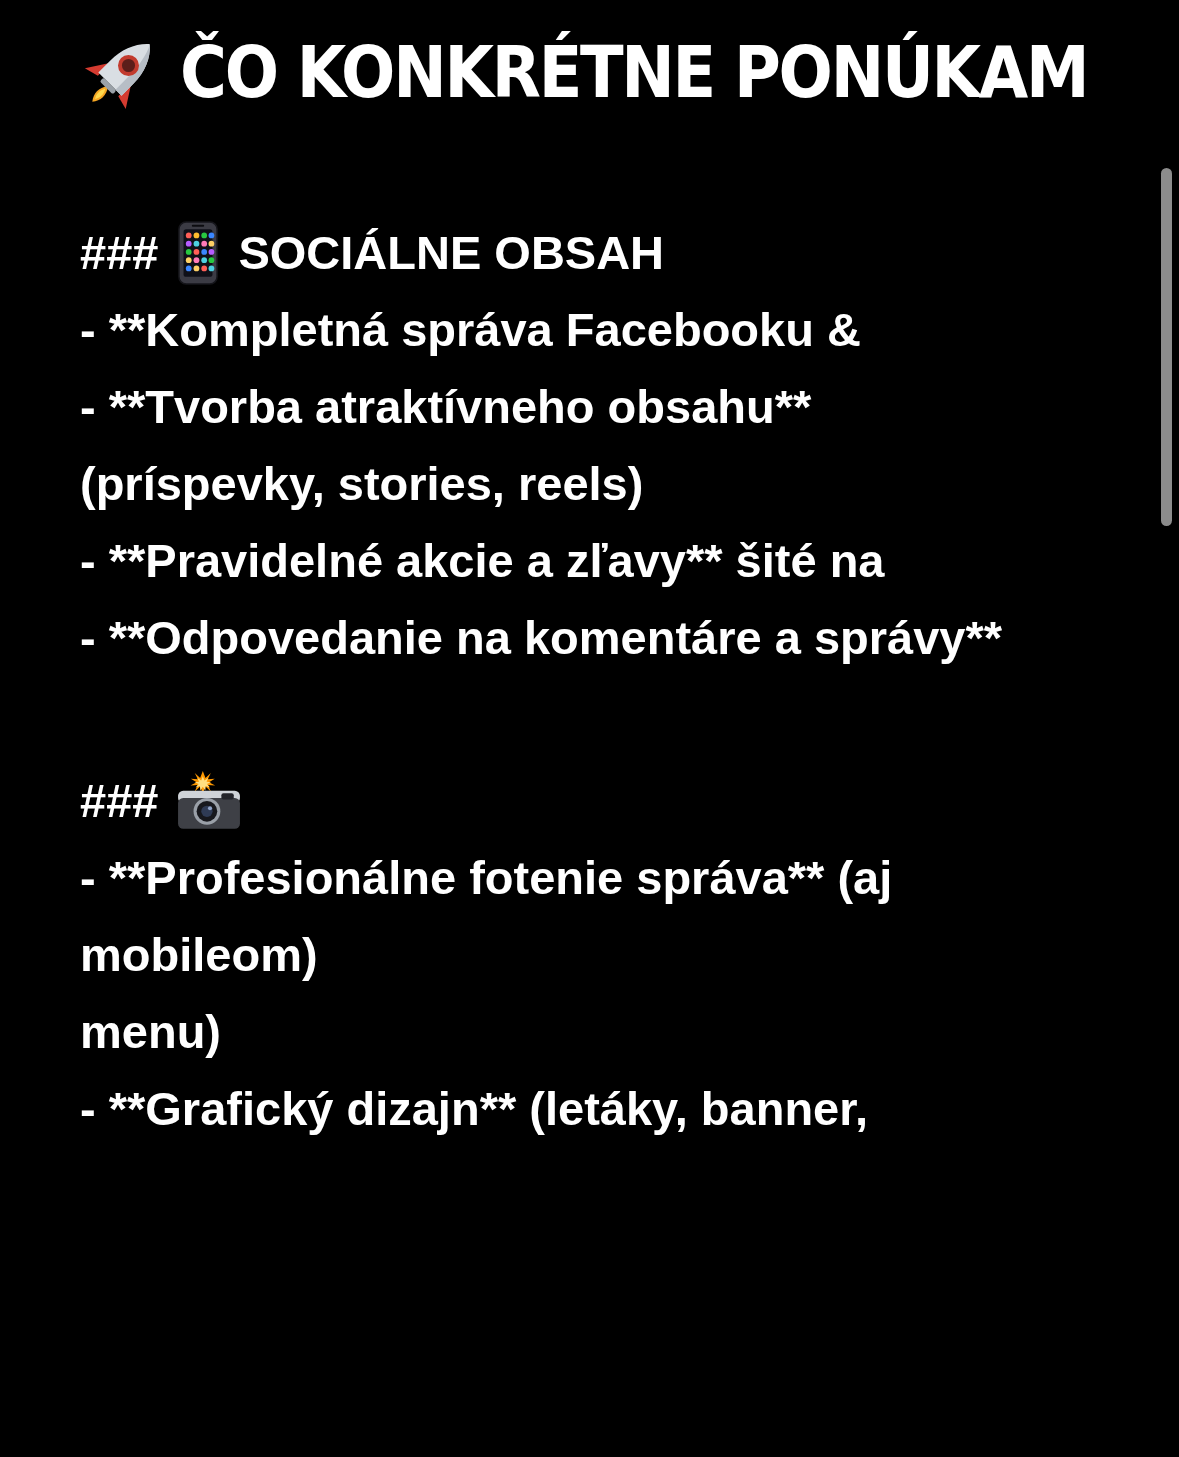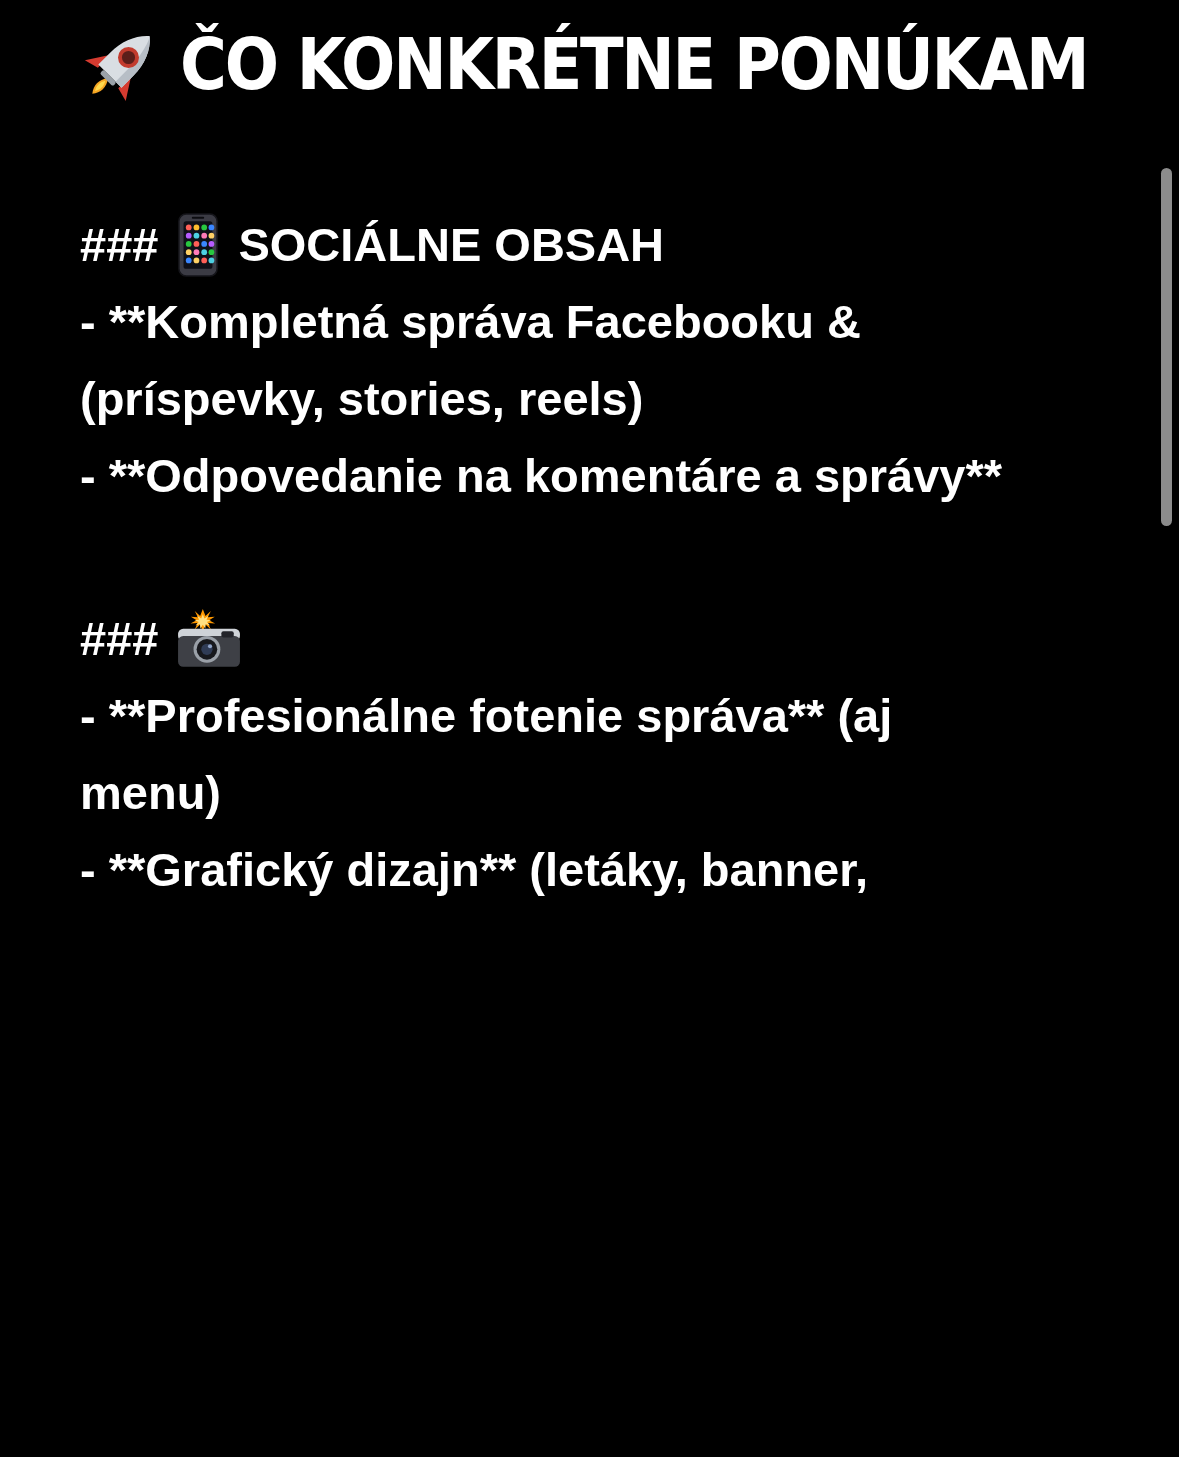--- a/index.html
+++ b/index.html
@@ -10,20 +10,21 @@
   body {
     width: 1179px;
     height: 1457px;
     overflow: hidden;
     position: relative;
     color: #ffffff;
     font-family: "Liberation Sans", sans-serif;
   }
   .content {
     padding: 18px 60px 0 80px;
+    margin-top: 8px;
   }
   
   .title-row {
     display: flex;
     align-items: center;
     height: 92px;
     gap: 16px;
   }
   .rocket-wrap svg { width: 84px; height: 84px; display: block; }
   .title-text {
@@ -118,21 +119,23 @@
             <circle cx="11" cy="46" r="2.8" fill="#3a86ff"></circle>
               <circle cx="18.5" cy="46" r="2.8" fill="#ffd166"></circle>
               <circle cx="26" cy="46" r="2.8" fill="#ff5f57"></circle>
               <circle cx="33" cy="46" r="2.8" fill="#4dd0e1"></circle>
           </g>
         </svg>
       </span>
       <span>SOCIÁLNE OBSAH</span>
     </div>
     <div class="line">- **Kompletná správa Facebooku &amp;</div>
+    <div class="line">- **Tvorba atraktívneho obsahu**</div>
     <div class="line">(príspevky, stories, reels)</div>
+    <div class="line">- **Pravidelné akcie a zľavy** šité na</div>
     <div class="line">- **Odpovedanie na komentáre a správy**</div>
   </div>
 
   <div class="section section-2">
     <div class="heading">
       <span class="hashes">###</span>
       <span class="h-icon camera">
         <svg viewBox="0 0 64 58" aria-hidden="true">
           <path d="M26 0 L28.6 6.6 L33.8 1.8 L30.8 8 L37.6 7.4 L32 10.8 L38 14 L31 13.6 L33.8 19.8 L28.6 15 L26 21.6 L23.4 15 L18.2 19.8 L21 13.6 L14 14 L20 10.8 L14.4 7.4 L21.2 8 L18.2 1.8 L23.4 6.6 Z" fill="#ff9800"></path>
           <path d="M26 5 L27.6 9.2 L31.4 6.4 L29.6 10.4 L34 10.8 L30 12.6 L33 15.8 L28.8 14.4 L28.4 18.8 L26 15.2 L23.6 18.8 L23.2 14.4 L19 15.8 L22 12.6 L18 10.8 L22.4 10.4 L20.6 6.4 L24.4 9.2 Z" fill="#ffe082"></path>
@@ -140,19 +143,20 @@
           <rect x="2" y="26" width="60" height="30" rx="5" fill="#3e4046"></rect>
           <rect x="44" y="21.5" width="12" height="6" rx="2" fill="#23242a"></rect>
           <circle cx="30" cy="39" r="13" fill="#9aa0a8"></circle>
           <circle cx="30" cy="39" r="10" fill="#17181d"></circle>
           <circle cx="30" cy="39" r="5.5" fill="#2f3b55"></circle>
           <circle cx="33" cy="36" r="2" fill="#8fa3c8"></circle>
         </svg>
       </span>
     </div>
     <div class="line">- **Profesionálne fotenie správa** (aj</div>
+    <div class="line">mobileom)</div>
     <div class="line">menu)</div>
     <div class="line">- **Grafický dizajn** (letáky, banner,</div>
   </div>
 
 </div>
 
 <div class="scrollbar-thumb"></div>
 
 </body></html>

